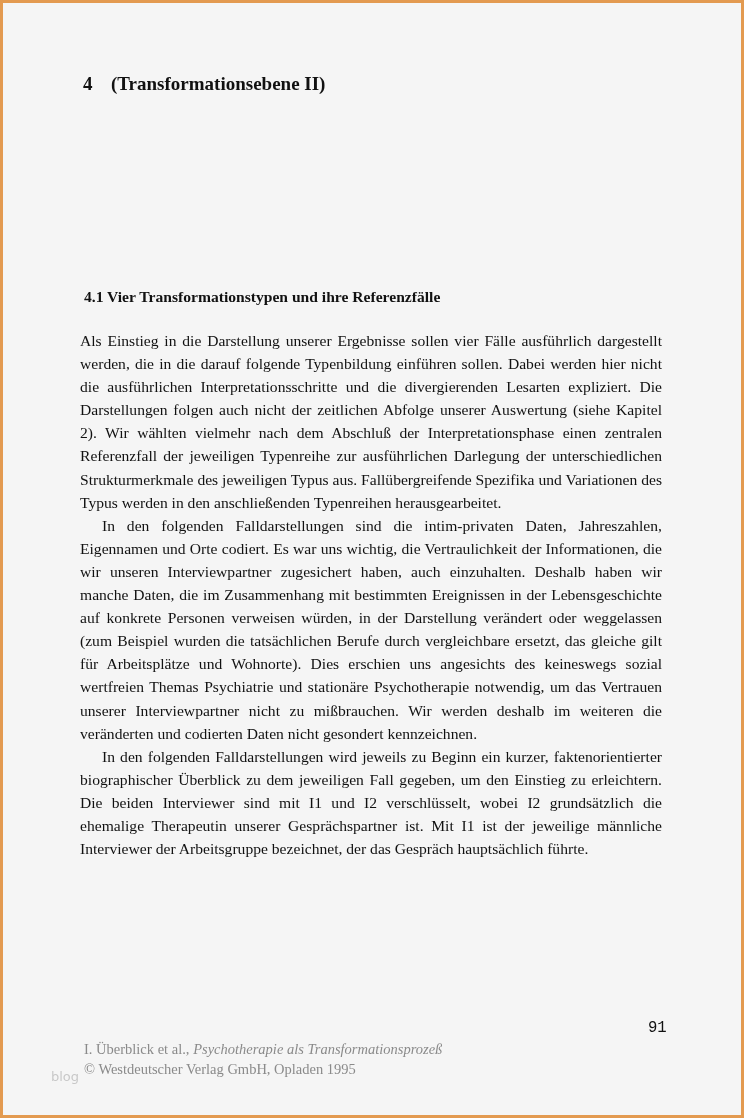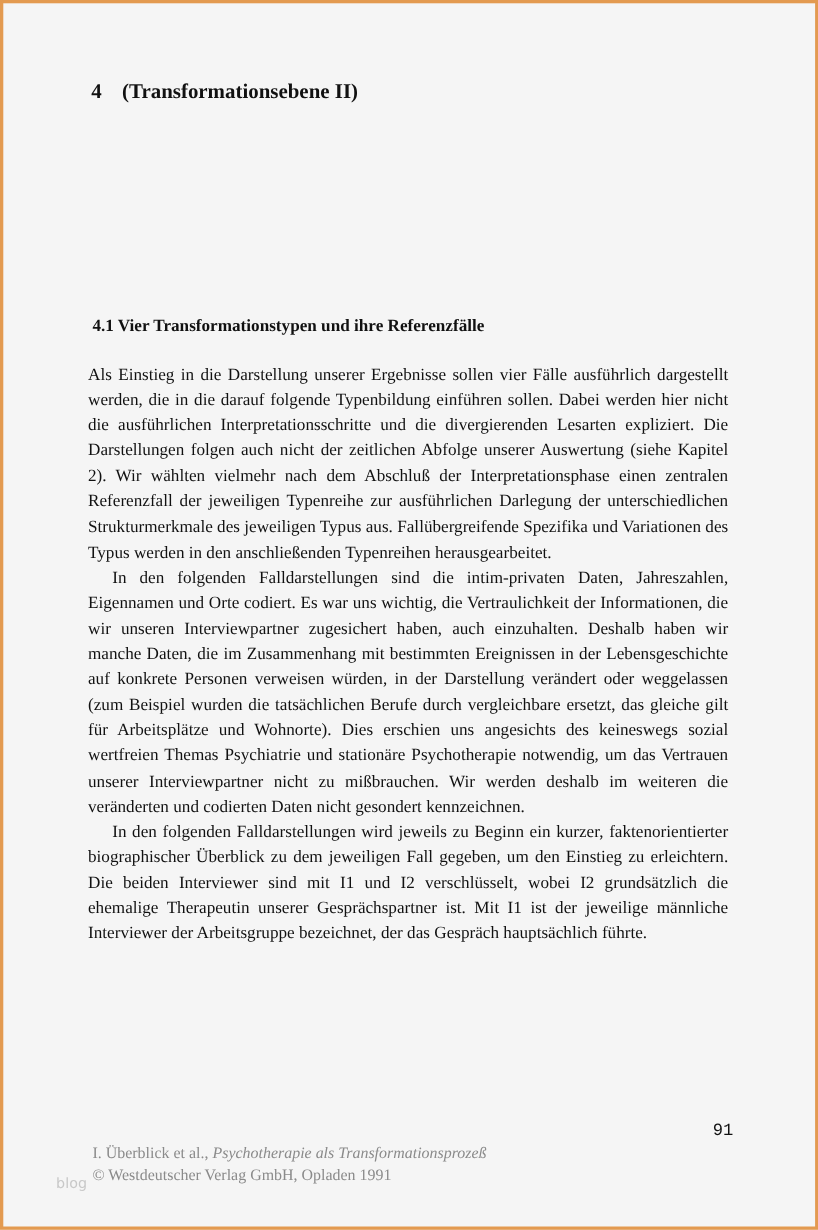--- a/index.html
+++ b/index.html
@@ -84,17 +84,17 @@
   <div class="body">
     <p>Als Einstieg in die Darstellung unserer Ergebnisse sollen vier Fälle ausführlich dargestellt werden, die in die darauf folgende Typenbildung einführen sollen. Dabei werden hier nicht die ausführlichen Interpretationsschritte und die divergierenden Lesarten expliziert. Die Darstellungen folgen auch nicht der zeitlichen Abfolge unserer Auswertung (siehe Kapitel 2). Wir wählten vielmehr nach dem Abschluß der Interpretationsphase einen zentralen Referenzfall der jeweiligen Typenreihe zur ausführlichen Darlegung der unterschiedlichen Strukturmerkmale des jeweiligen Typus aus. Fallübergreifende Spezifika und Variationen des Typus werden in den anschließenden Typenreihen herausgearbeitet.</p>
     <p class="indent">In den folgenden Falldarstellungen sind die intim-privaten Daten, Jahreszahlen, Eigennamen und Orte codiert. Es war uns wichtig, die Vertraulichkeit der Informationen, die wir unseren Interviewpartner zugesichert haben, auch einzuhalten. Deshalb haben wir manche Daten, die im Zusammenhang mit bestimmten Ereignissen in der Lebensgeschichte auf konkrete Personen verweisen würden, in der Darstellung verändert oder weggelassen (zum Beispiel wurden die tatsächlichen Berufe durch vergleichbare ersetzt, das gleiche gilt für Arbeitsplätze und Wohnorte). Dies erschien uns angesichts des keineswegs sozial wertfreien Themas Psychiatrie und stationäre Psychotherapie notwendig, um das Vertrauen unserer Interviewpartner nicht zu mißbrauchen. Wir werden deshalb im weiteren die veränderten und codierten Daten nicht gesondert kennzeichnen.</p>
     <p class="indent">In den folgenden Falldarstellungen wird jeweils zu Beginn ein kurzer, faktenorientierter biographischer Überblick zu dem jeweiligen Fall gegeben, um den Einstieg zu erleichtern. Die beiden Interviewer sind mit I1 und I2 verschlüsselt, wobei I2 grundsätzlich die ehemalige Therapeutin unserer Gesprächspartner ist. Mit I1 ist der jeweilige männliche Interviewer der Arbeitsgruppe bezeichnet, der das Gespräch hauptsächlich führte.</p>
   </div>
 
   <div class="pagenum">91</div>
 
   <div class="footer">
     <div><span>I. Überblick et al., </span><em>Psychotherapie als Transformationsprozeß</em></div>
-    <div>© Westdeutscher Verlag GmbH, Opladen 1991</div>
+    <div>© Westdeutscher Verlag GmbH, Opladen 1995</div>
   </div>
 
   <div class="watermark">blog</div>
 </div>
 
 </body></html>

